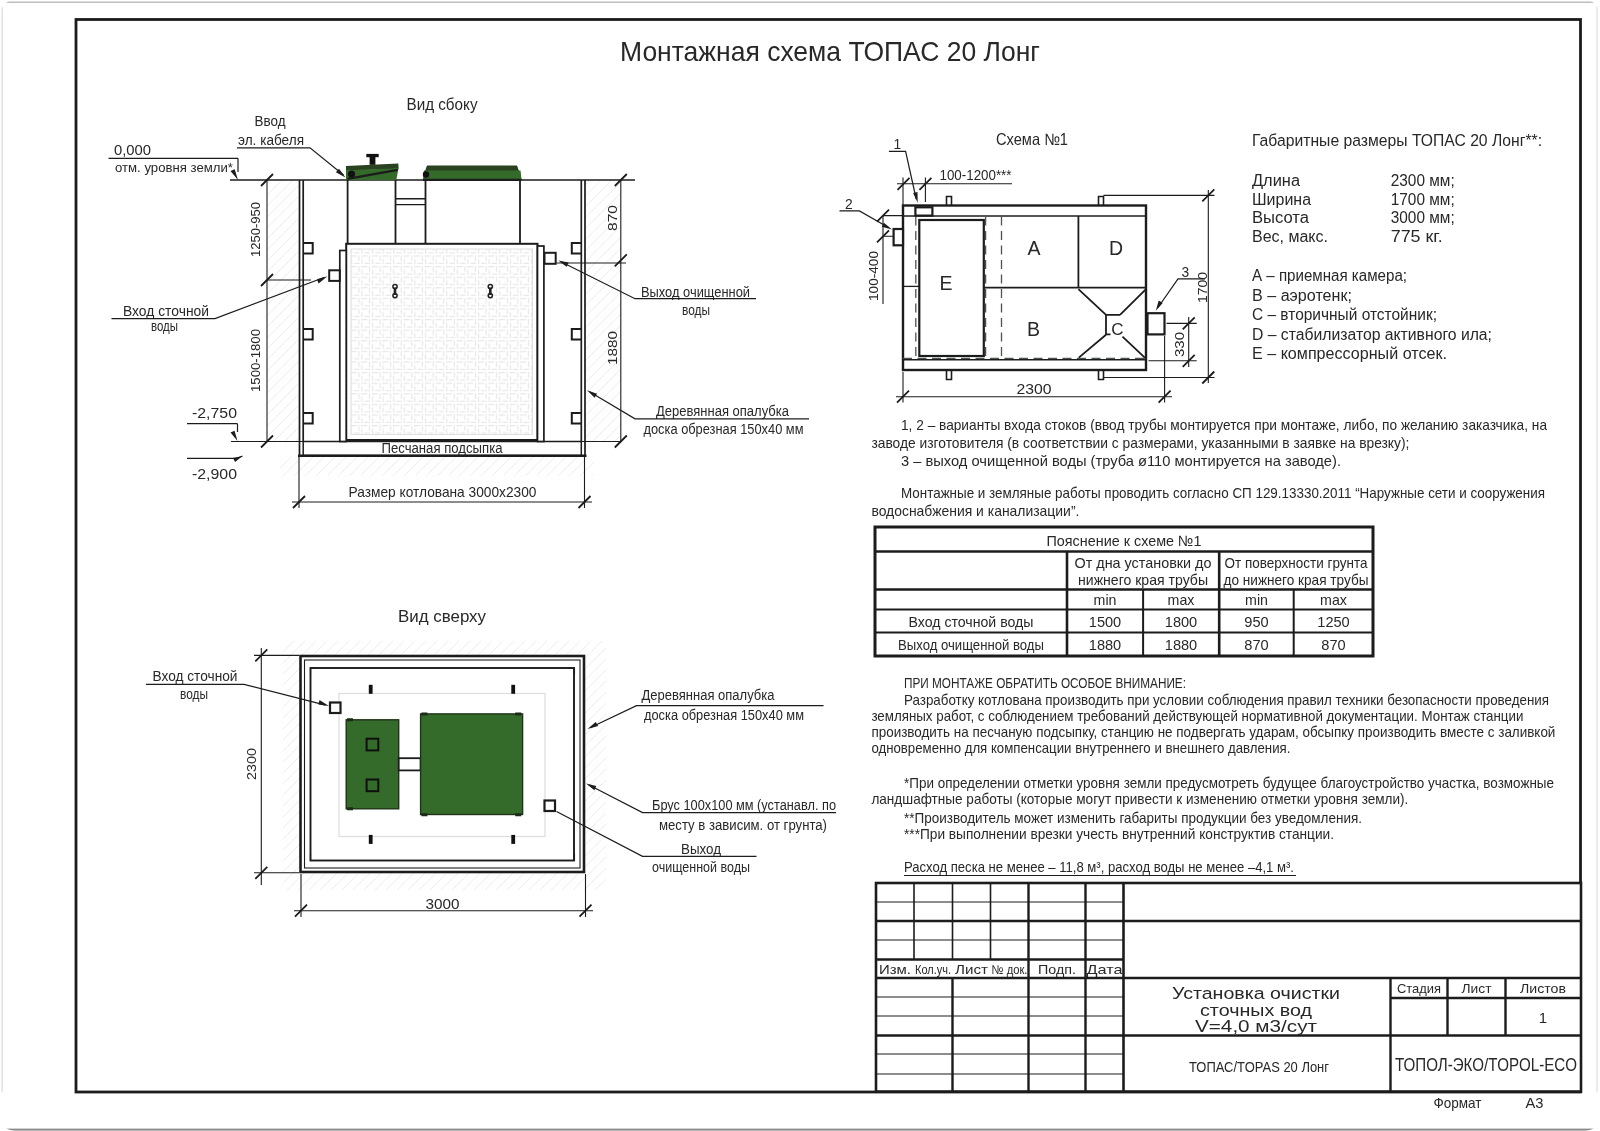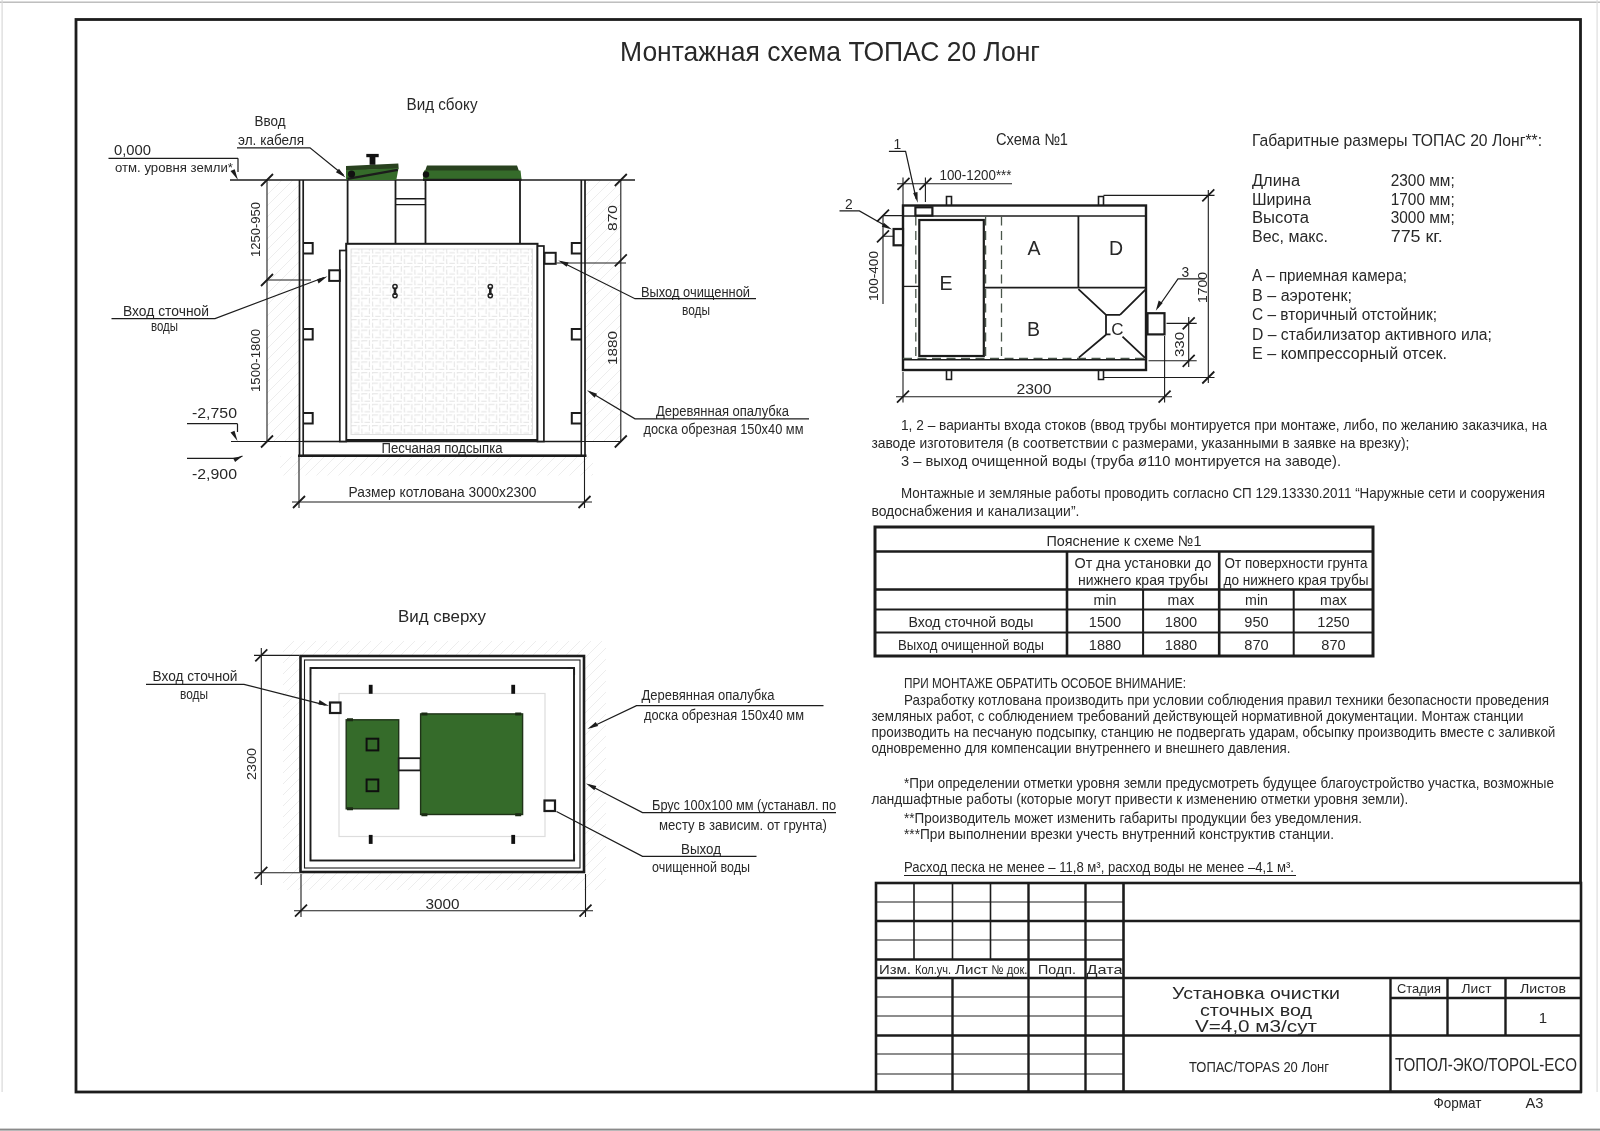--- a/index.html
+++ b/index.html
@@ -1,16 +1,16 @@
 <!DOCTYPE html>
 <html><head>
 <meta charset="utf-8">
 <style>
 html,body{margin:0;padding:0;background:#ffffff;}
-#page{position:relative;width:1600px;height:1131px;background:#ffffff;overflow:hidden;}
+#page{position:relative;width:1600px;height:1131px;background:#ffffff;overflow:hidden;border-radius:15px;}
 text{font-family:"Liberation Sans",sans-serif;fill:#282828;}
 .ln{stroke:#1c1c1c;fill:none;}
 </style>
 </head>
 <body>
 <div id="page">
 <svg width="1600" height="1131" viewBox="0 0 1600 1131">
 <defs>
 <pattern id="hatch" width="11" height="11" patternUnits="userSpaceOnUse">
 <path d="M-1,12 L12,-1" stroke="#ededed" stroke-width="1"></path>

